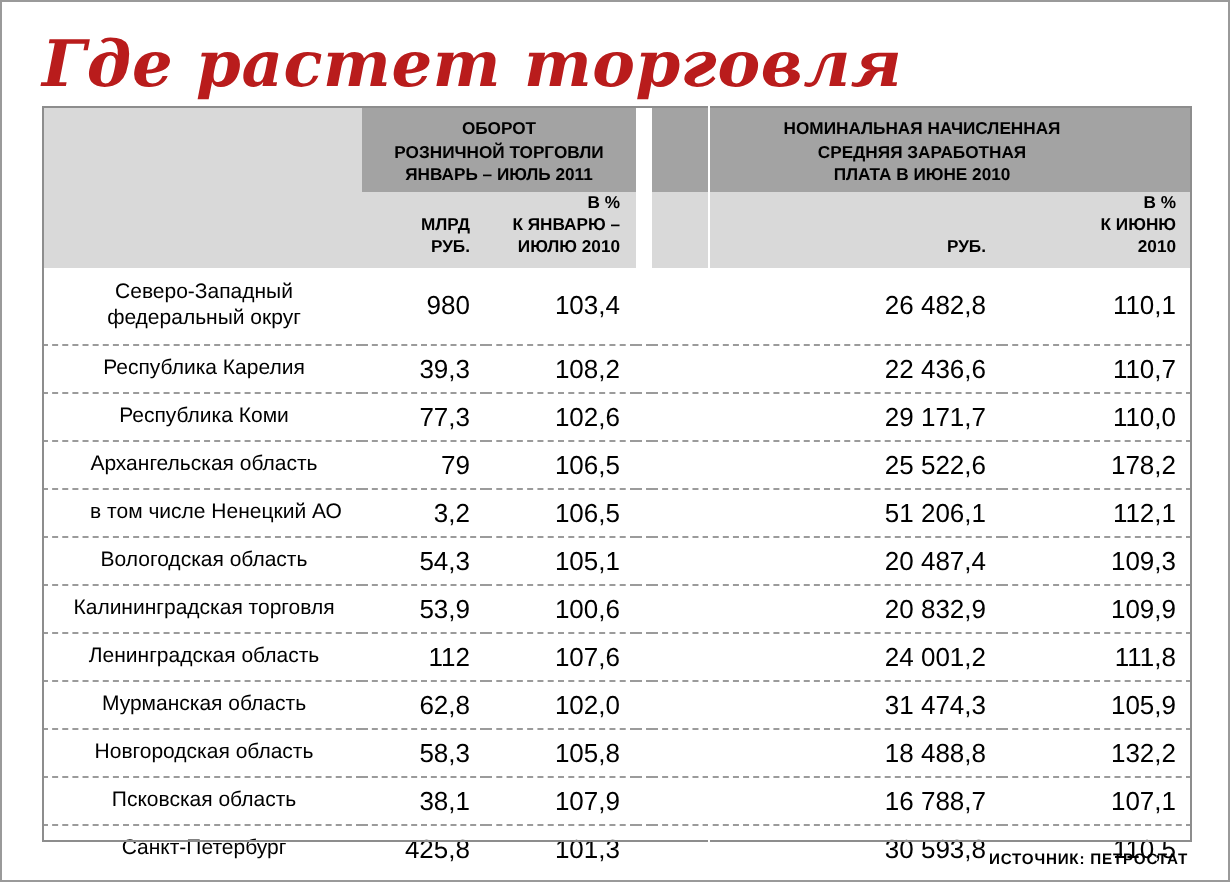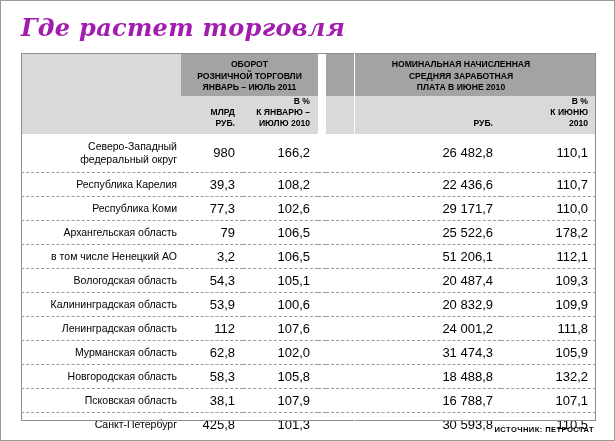--- a/index.html
+++ b/index.html
@@ -22,23 +22,23 @@
     border: 1px solid #9a9a9a;
     background: #ffffff;
   }
   #title {
     position: absolute;
     left: 20px;
     top: 12px;
     font-family: "DejaVu Serif", serif;
     font-weight: bold;
     font-style: italic;
-    font-size: 24px;
+    font-size: 32px;
     letter-spacing: 0.3px;
-    color: #a21caf;
+    color: #b91c1c;
     white-space: nowrap;
   }
   #table-wrap {
     position: absolute;
     left: 20px;
     top: 52px;
     width: 575px;
   }
   table {
     border-collapse: collapse;
@@ -71,21 +71,21 @@
     vertical-align: bottom;
   }
   .sep-col {
     background: #ffffff;
     width: 8px;
   }
   
   td.region {
     font-size: 10.5px;
     line-height: 13px;
-    text-align: right;
+    text-align: center;
     padding: 4px 4px 4px 6px;
     color: #000;
   }
   td.num {
     font-size: 13px;
     text-align: right;
     padding: 4px 8px 4px 4px;
     color: #000;
     white-space: nowrap;
   }
@@ -182,21 +182,21 @@
           </td>
         </tr>
       </thead>
       <tbody id="tbody">
           <tr class="data-row first-row">
             <td class="region">
               <div>Северо-Западный</div>
               <div>федеральный округ</div>
             </td>
             <td class="num">980</td>
-            <td class="num">166,2</td>
+            <td class="num">103,4</td>
             <td class="sep-col"></td>
             <td class="num">26 482,8</td>
             <td class="num">110,1</td>
           </tr>
           <tr class="data-row">
             <td class="region">Республика Карелия</td>
             <td class="num">39,3</td>
             <td class="num">108,2</td>
             <td class="sep-col"></td>
             <td class="num">22 436,6</td>
@@ -228,21 +228,21 @@
           </tr>
           <tr class="data-row">
             <td class="region">Вологодская область</td>
             <td class="num">54,3</td>
             <td class="num">105,1</td>
             <td class="sep-col"></td>
             <td class="num">20 487,4</td>
             <td class="num">109,3</td>
           </tr>
           <tr class="data-row">
-            <td class="region">Калининградская область</td>
+            <td class="region">Калининградская торговля</td>
             <td class="num">53,9</td>
             <td class="num">100,6</td>
             <td class="sep-col"></td>
             <td class="num">20 832,9</td>
             <td class="num">109,9</td>
           </tr>
           <tr class="data-row">
             <td class="region">Ленинградская область</td>
             <td class="num">112</td>
             <td class="num">107,6</td>

